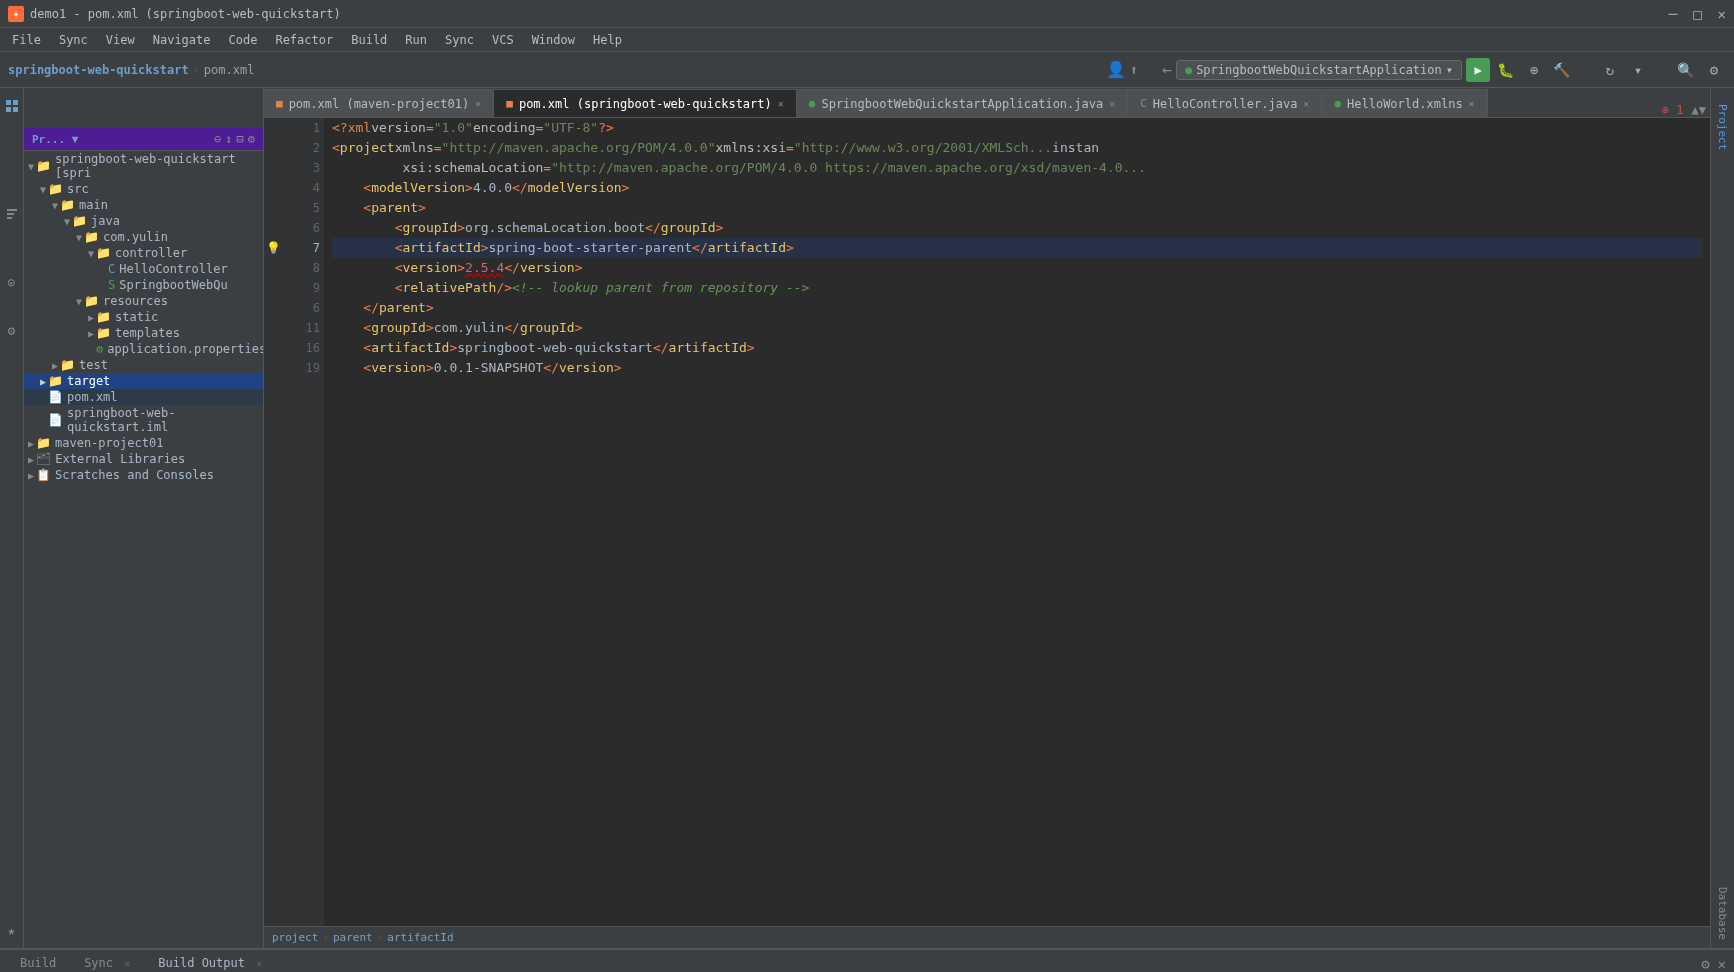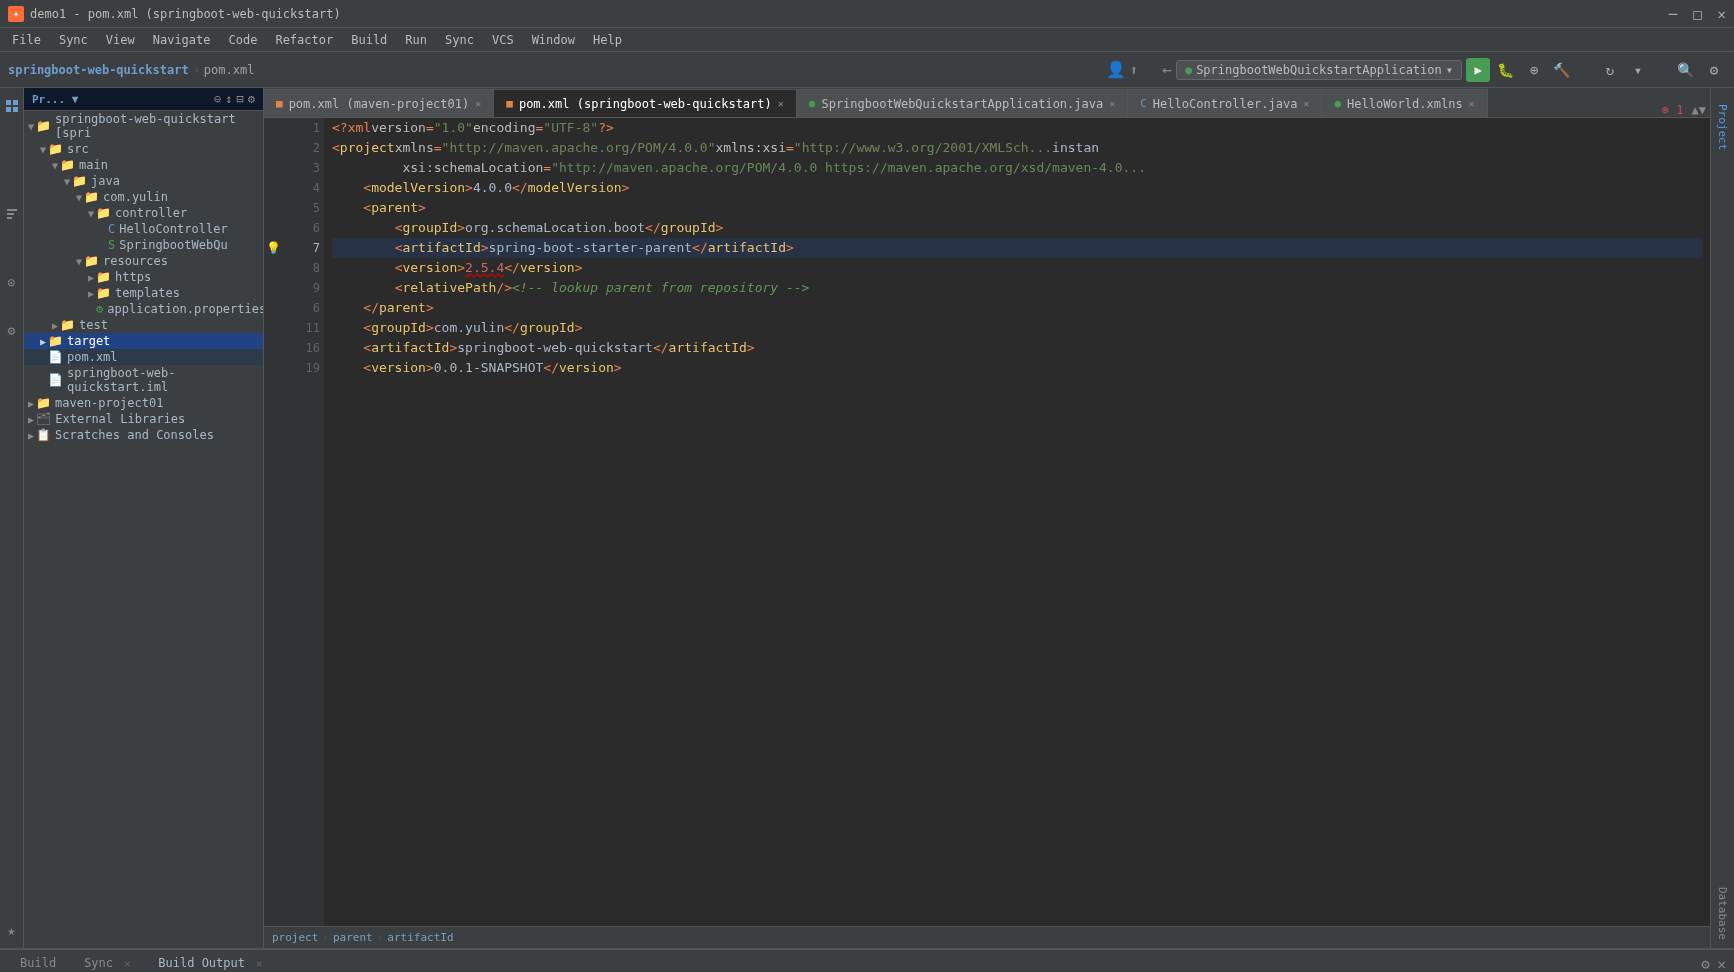--- a/index.html
+++ b/index.html
@@ -153,23 +153,24 @@
       background: #3c3f41;
       border-right: 1px solid #555;
       overflow-y: auto;
       display: flex;
       flex-direction: column;
     }
     #file-tree-header {
       display: flex;
       align-items: center;
       padding: 4px 8px;
-      background: #0f172a;
+      background: #4c1d95;
       border-bottom: 1px solid #555;
       gap: 4px;
+      margin-top: 40px;
     }
     .tree-header-btn {
       color: #888;
       font-size: 12px;
       cursor: pointer;
     }
     .tree-item {
       display: flex;
       align-items: center;
       padding: 1px 0;
@@ -516,21 +517,21 @@
 
     <div class="tree-item" style="padding-left:52px;">
       <span class="tree-arrow">▼</span>
       <span class="tree-icon folder-icon">📁</span>
       <span>resources</span>
     </div>
 
     <div class="tree-item" style="padding-left:64px;">
       <span class="tree-arrow">▶</span>
       <span class="tree-icon folder-icon">📁</span>
-      <span>https</span>
+      <span>static</span>
     </div>
 
     <div class="tree-item" style="padding-left:64px;">
       <span class="tree-arrow">▶</span>
       <span class="tree-icon folder-icon">📁</span>
       <span>templates</span>
     </div>
 
     <div class="tree-item" style="padding-left:64px;">
       <span class="tree-arrow" style="visibility:hidden;">▶</span>

